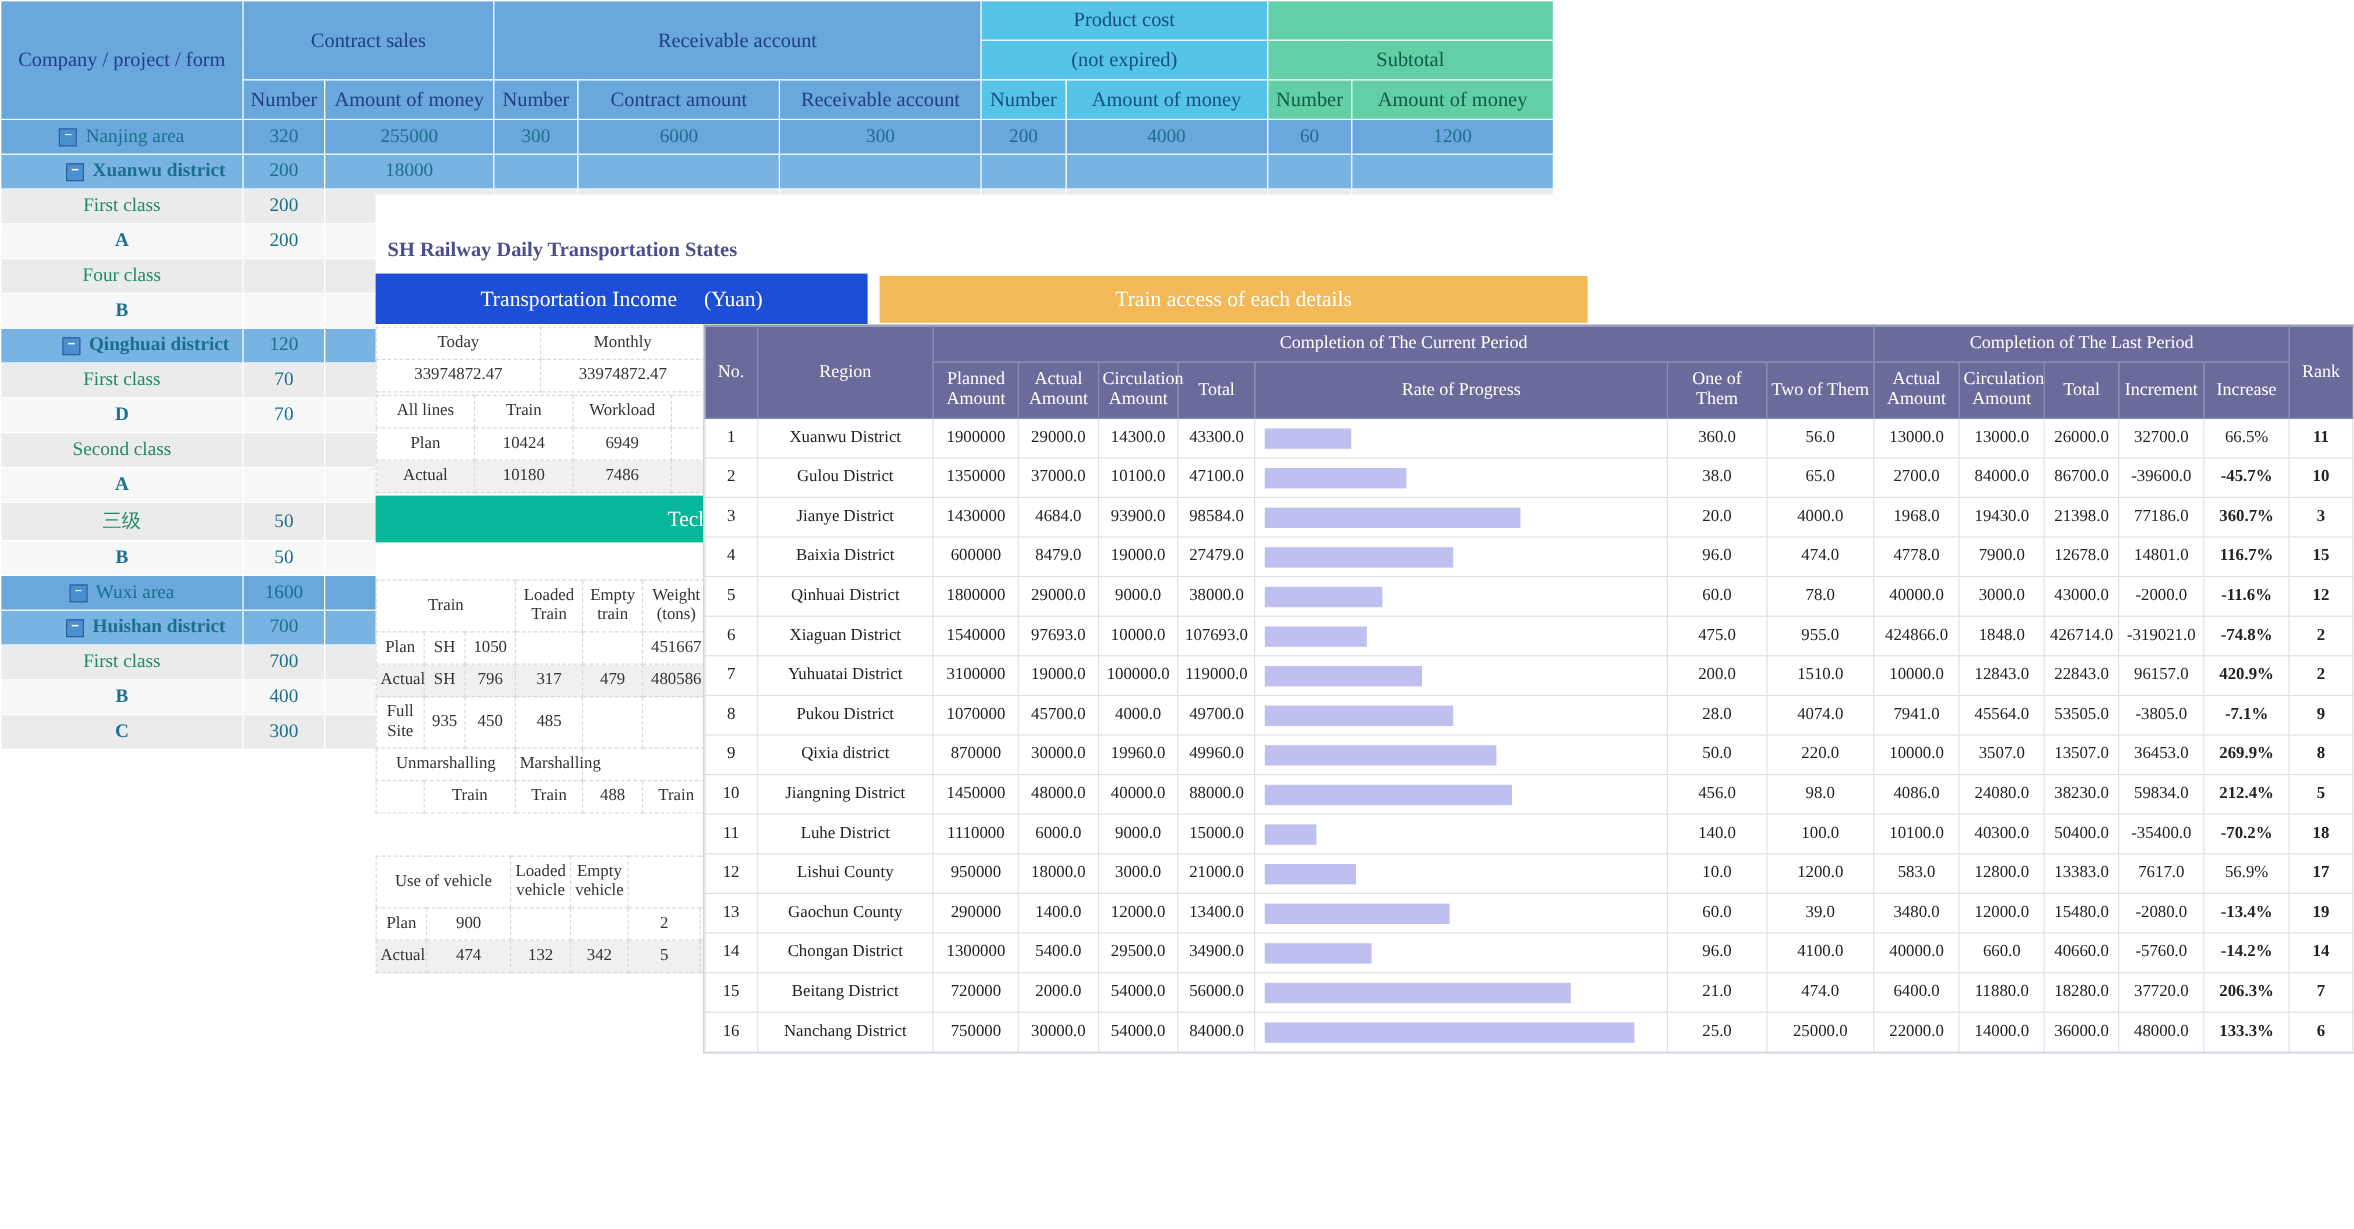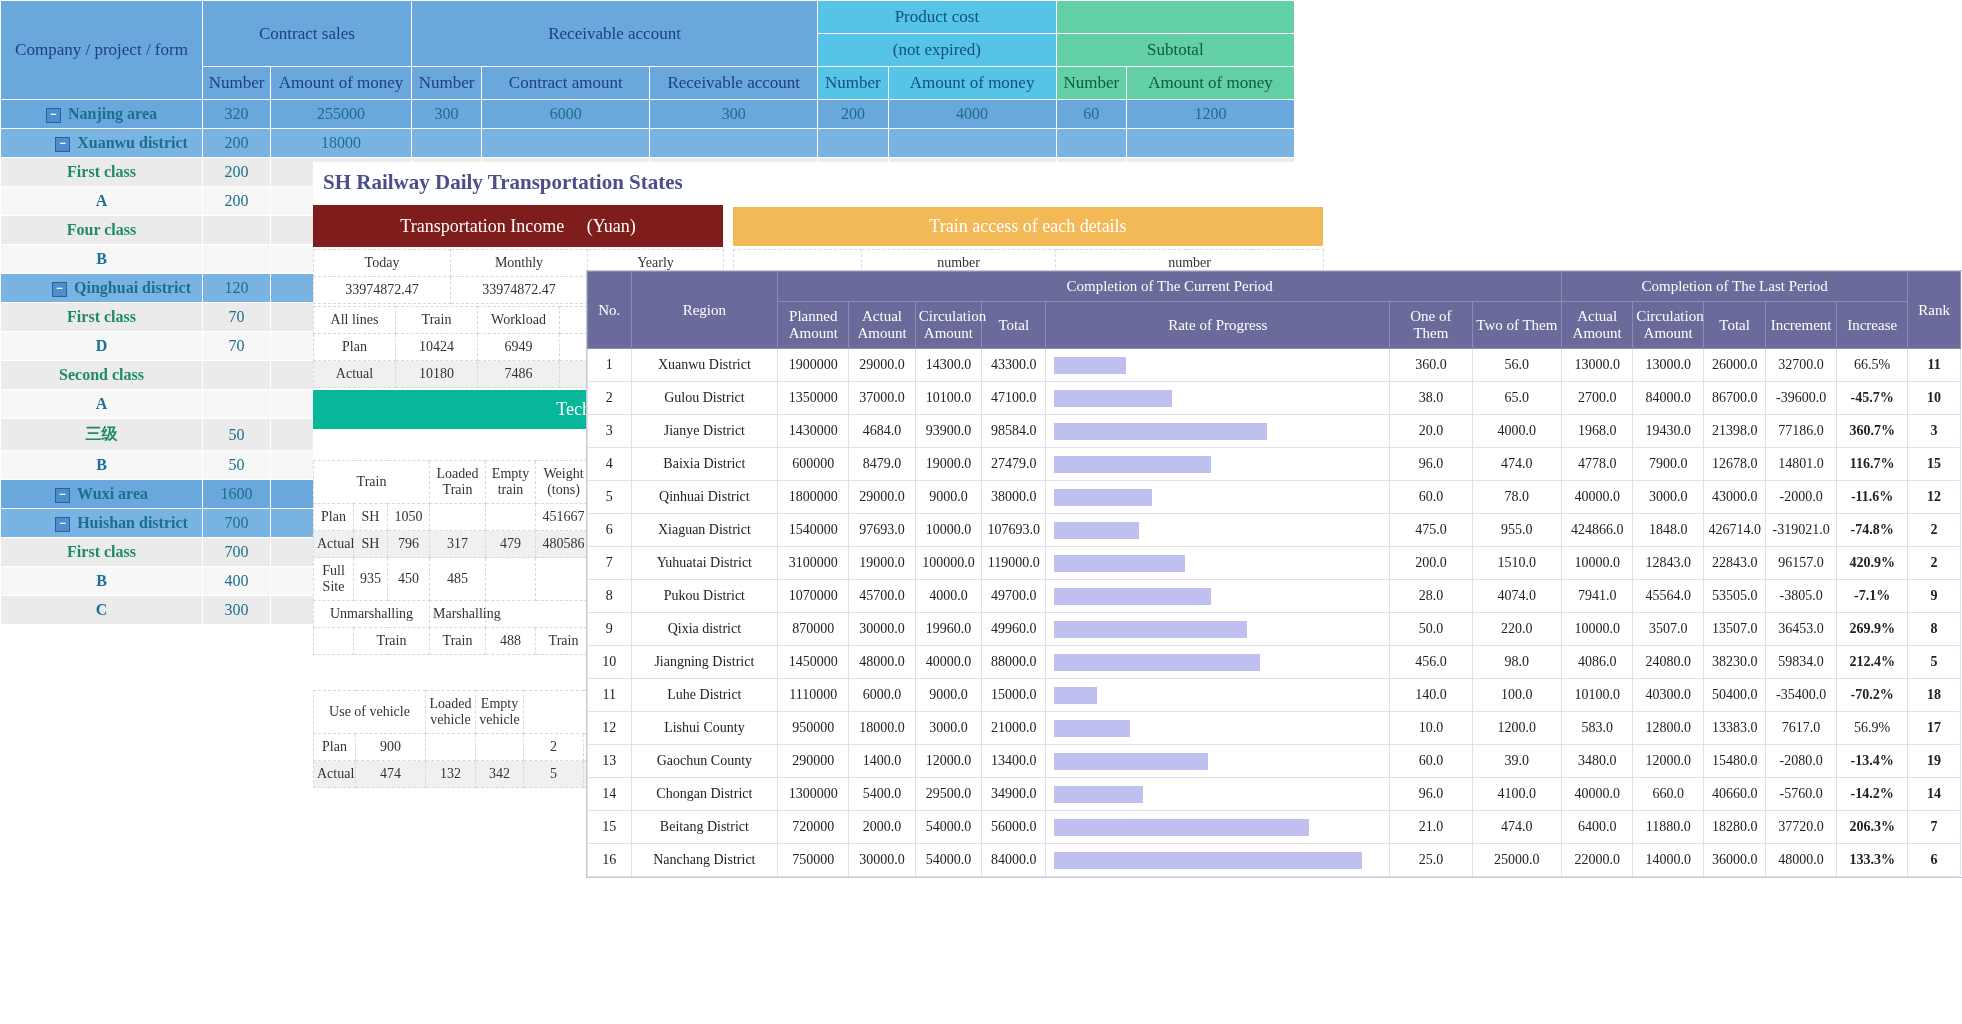--- a/index.html
+++ b/index.html
@@ -14,37 +14,37 @@
   table.jtbl th,table.jtbl td{border:1px solid #ffffff;}
   .jh{background:#6aa7dd;color:#1f3f80;text-align:center;font-size:17px;
       font-weight:normal;padding:6px 2px;}
   .jh-cost{background:#56c3e8;color:#14507c;}
   .jh-sub{background:#63cfa7;color:#0d5b45;}
   .jrow-area td{background:#6aa7dd;color:#14306e;}
   .jrow-dist td{background:#79b3e2;color:#14306e;}
   .jrow-a td{background:#ebebeb;}
   .jrow-b td{background:#f7f7f7;}
   table.jtbl td{font-size:16px;padding:5px 4px;text-align:center;color:#1b6f8c;}
-  td.jname{text-align:left;padding-left:10px;color:#16325c;font-weight:bold;}
+  td.jname{text-align:left;padding-left:10px;color:#16325c;}
   td.jname.lvl2{padding-left:44px;font-weight:bold;}
   td.jname.lvl3{text-align:center;color:#1f8a66;}
   td.jname.lvl4{text-align:center;color:#1c6f95;font-weight:bold;}
   .expander{display:inline-block;width:13px;height:13px;line-height:11px;
             border:1px solid #2f6fae;background:#cfe2f5;color:#1b4f8f;
             font-size:11px;text-align:center;margin-right:7px;
             vertical-align:middle;font-family:"Liberation Sans",sans-serif;}
   .jrow-area .expander,.jrow-dist .expander{background:#4b8fcf;border-color:#2c5f9e;color:#ffffff;}
 
   
   #panel-railway{position:absolute;left:313px;top:162px;width:1010px;
                  background:#ffffff;}
-  #rw-title{font-size:21px;font-weight:bold;color:#4a4f8c;padding:8px 10px 10px 10px;
-            font-family:"Liberation Serif",serif;}
+  #rw-title{font-size:17px;font-weight:bold;color:#4a4f8c;padding:8px 10px 10px 10px;
+            font-family:"Liberation Serif",serif;margin-top:28px;}
   .rw-banner{color:#fff;font-size:18px;text-align:center;padding:9px 0;}
-  .bn-blue{background:#7f1d1d;}
+  .bn-blue{background:#1d4ed8;}
   .bn-orange{background:#f3b956;}
   .bn-green{background:#06b79a;}
   table.rwtbl{border-collapse:collapse;table-layout:fixed;}
   table.rwtbl th,table.rwtbl td{border:1px dashed #d9d9d9;padding:5px 3px;
                                 text-align:center;font-size:14px;color:#333;}
   .rw-sub{color:#55a6dd;font-size:15px;font-weight:normal;border:1px dashed #d9d9d9;}
   .rw-sub-o{color:#f0a93a;}
   .rw-sub-g{color:#11bd9d;}
   .rw-alt{background:#f0f0f0;}
   .rw-nb{border:none !important;}

